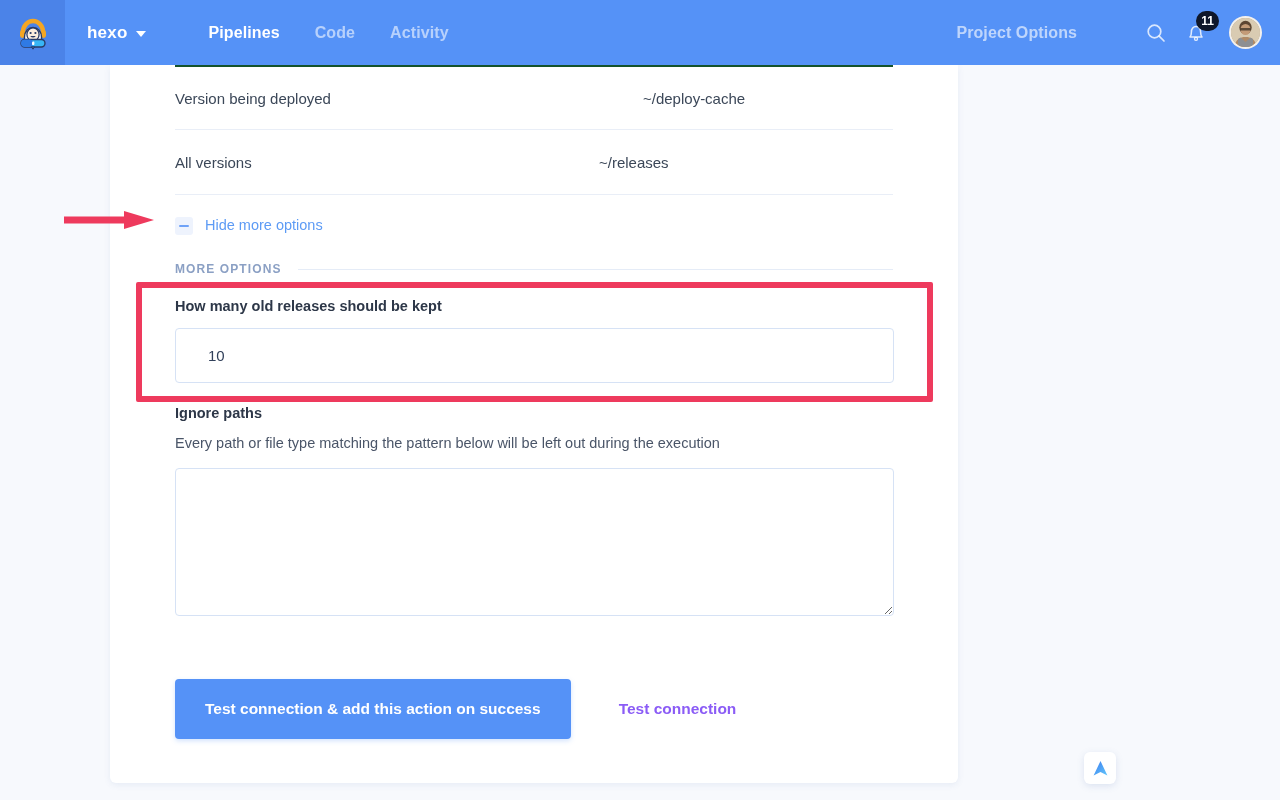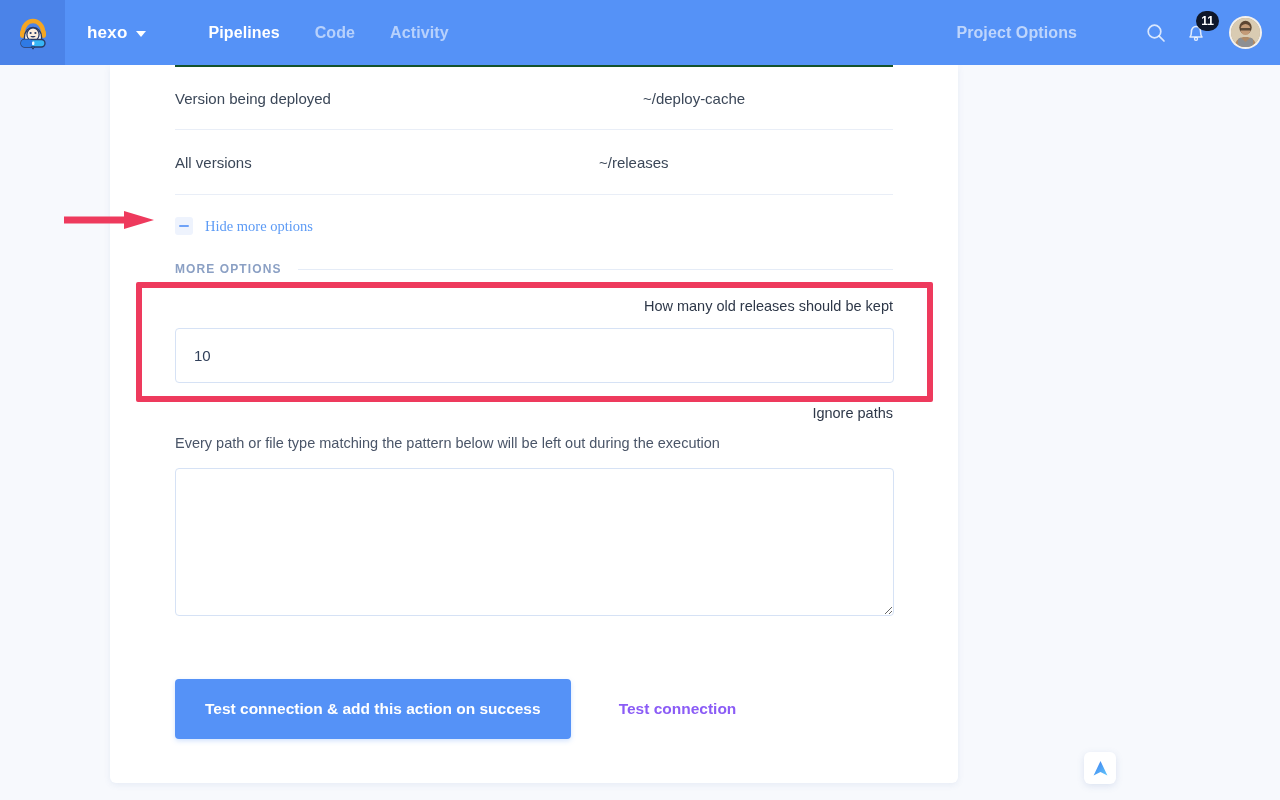--- a/index.html
+++ b/index.html
@@ -109,23 +109,23 @@
   .row:first-child { border-top: 2px solid #14532d; gap: 44px; }
   .row-label {
     width: 424px;
     font-size: 15px; color: #3b4758;
   }
   .row-value {
     font-size: 15px; color: #3b4758;
   }
 
   .toggle-more {
-    display: flex; align-items: flex-end;
+    display: flex; align-items: flex-start;
     margin: 22px 13px 0 65px;
-    cursor: pointer; width: fit-content; font-family: Liberation Serif, serif;
+    cursor: pointer; width: fit-content;
   }
   .minus-box {
     width: 18px; height: 18px;
     background: #eef3fd;
     border-radius: 3px;
     display: flex; align-items: center; justify-content: center;
     margin-right: 12px;
   }
   .minus-box i {
     display: block; width: 10px; height: 2.5px;
@@ -143,34 +143,33 @@
     color: #8ba0c4; font-size: 12px; font-weight: bold;
     letter-spacing: 1.1px; text-transform: uppercase;
     white-space: nowrap;
   }
   .section-head-rule {
     flex: 1; height: 1px; background: #e5ecf7; margin-left: 16px;
   }
 
   .field { margin: 22px 65px 0 65px; }
   .field-label {
-    font-size: 14.5px; color: #2d3748; font-weight: normal;
+    font-size: 14.5px; color: #2d3748; font-weight: bold;
     margin-bottom: 14px;
-    text-align: right;
   }
   .field-hint {
     font-size: 14.5px; color: #4a5568; margin-bottom: 17px;
   }
   .text-input {
     width: 719px; height: 55px;
     border: 1px solid #d6e2f5; border-radius: 4px;
     background: #fff;
     font-family: "Liberation Sans", sans-serif;
     font-size: 15px; color: #31405a;
-    padding: 0 18px;
+    padding: 0 32px;
     outline: none;
   }
   .text-area {
     width: 719px; height: 148px;
     border: 1px solid #d6e2f5; border-radius: 4px;
     background: #fff;
     font-family: "Liberation Sans", sans-serif;
     font-size: 15px; color: #31405a;
     padding: 12px 16px;
     outline: none;

